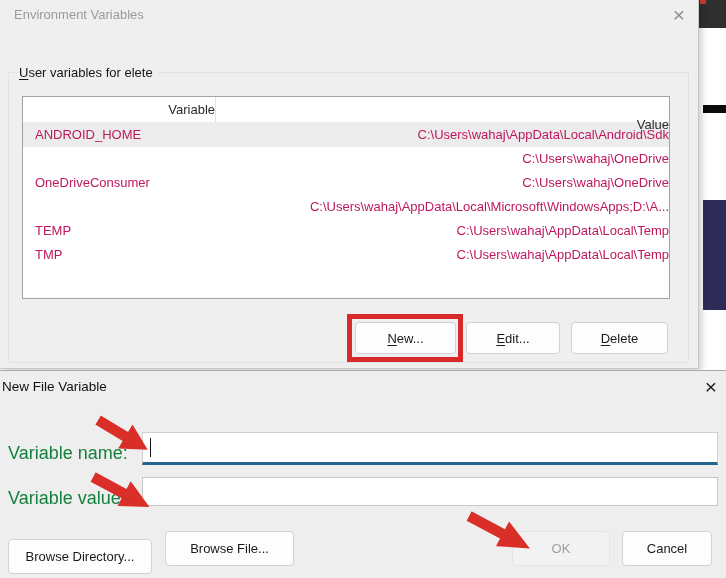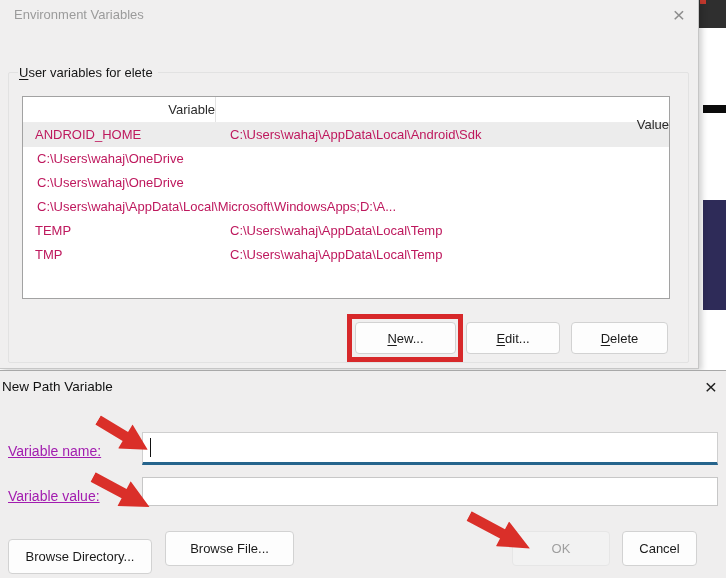--- a/index.html
+++ b/index.html
@@ -36,21 +36,21 @@
   .mn { text-decoration:underline; text-underline-offset:2px; }
 
   
   .var-table { left:22px; top:96px; width:648px; height:203px; background:#ffffff; border:1px solid #a2a2a2; }
   .tbl-header { display:flex; height:26px; border-bottom:1px solid #ededed; font-size:13px; color:#2a2a2a;text-align:right; }
   .th-variable { width:193px; padding:5px 0 0 12px; border-right:1px solid #e3e3e3; }
   .th-value { flex:1; padding:20px 0 0 7px; }
   .tbl-row { display:flex; height:24px; font-size:13px; color:#be185d; }
   .tbl-row.selected { background:#ececec; }
   .td-variable { width:193px; padding:4px 0 0 12px; white-space:nowrap; overflow:hidden; }
-  .td-value { flex:1; padding:4px 0 0 14px; white-space:nowrap; overflow:hidden; }
+  .td-value { flex:1; padding:4px 0 0 14px; white-space:nowrap; overflow:hidden;text-align:right; }
 
   
   .btn {
     background:#fdfdfd; border:1px solid #d2d2d2; border-radius:4px;
     font-family:"Liberation Sans", sans-serif; font-size:13px; color:#1a1a1a;
     display:flex; align-items:center; justify-content:center; cursor:default;
   }
   .btn-new { left:355px; top:322px; width:101px; height:32px; }
   .btn-edit { left:466px; top:322px; width:94px; height:32px; }
   .btn-delete { left:571px; top:322px; width:97px; height:32px; }
@@ -59,40 +59,40 @@
   
   .new-dialog {
     left:0; top:370px; width:726px; height:208px;
     background:#efeeee;
     border-top:1px solid #a8a8a8;
   }
   .new-title { left:2px; top:379px; font-size:13.5px; color:#111111; }
   .new-close { left:697px; top:374px; width:28px; height:26px; display:flex; align-items:center; justify-content:center;
     color:#1d1d1d; font-size:21px; cursor:default; }
 
-  .field-label { font-size:14px; color:#a21caf;text-decoration:underline; }
+  .field-label { font-size:18px; color:#15803d; }
   .lbl-name { left:8px; top:443px; }
   .lbl-value { left:8px; top:488px; }
 
   .input-name {
     left:142px; top:432px; width:576px; height:33px;
     background:#ffffff; border:1px solid #cfcfcf; border-bottom:3px solid #25648c;
     font-family:"Liberation Sans", sans-serif; font-size:13px; padding:0 8px; outline:none;
   }
   .caret { left:150px; top:438px; width:1px; height:19px; background:#111111; }
   .input-value {
     left:142px; top:477px; width:576px; height:29px;
     background:#ffffff; border:1px solid #c7c7c7;
     font-family:"Liberation Sans", sans-serif; font-size:13px; padding:0 8px; outline:none;
   }
 
   .btn-browse-dir { left:8px; top:531px; width:144px; height:35px;margin-top:8px; }
   .btn-browse-file { left:165px; top:531px; width:129px; height:35px; }
   .btn-ok { left:512px; top:531px; width:98px; height:35px; background:#f2f2f2; border:1px solid #e6e6e6; color:#9f9f9f; }
-  .btn-cancel { left:622px; top:531px; width:75px; height:35px; }
+  .btn-cancel { left:622px; top:531px; width:90px; height:35px; }
 
   
   .arrow { position:absolute; transform-origin:0 50%; }
   .arrow svg { display:block; }
   .arrow-1 { left:98px; top:406px; transform:rotate(31deg); }
   .arrow-2 { left:93px; top:463px; transform:rotate(28deg); }
   .arrow-3 { left:469px; top:502px; transform:rotate(28deg); }
 </style>
 </head>
 <body>
@@ -115,20 +115,21 @@
       <div class="th-value">Value</div>
     </div>
     <div class="tbl-row selected">
       <div class="td-variable">ANDROID_HOME</div>
       <div class="td-value">C:\Users\wahaj\AppData\Local\Android\Sdk</div>
     </div>
     <div class="tbl-row">
       <div class="td-value">C:\Users\wahaj\OneDrive</div>
     </div>
     <div class="tbl-row">
+      <div class="td-variable">OneDriveConsumer</div>
       <div class="td-value">C:\Users\wahaj\OneDrive</div>
     </div>
     <div class="tbl-row">
       <div class="td-value">C:\Users\wahaj\AppData\Local\Microsoft\WindowsApps;D:\A...</div>
     </div>
     <div class="tbl-row">
       <div class="td-variable">TEMP</div>
       <div class="td-value">C:\Users\wahaj\AppData\Local\Temp</div>
     </div>
     <div class="tbl-row">
@@ -147,21 +148,21 @@
     </button>
   <button class="abs btn btn-delete">
       <span class="mn">D</span>
       <span>elete</span>
     </button>
 </div>
 
 <div class="abs red-box"></div>
 
 <div class="abs new-dialog"></div>
-<span class="abs new-title">New Path Variable</span>
+<span class="abs new-title">New File Variable</span>
 <div class="abs new-close">×</div>
 
 <span class="abs field-label lbl-name">Variable name:</span>
 <input class="abs input-name" type="text" value="" style="">
 <div class="abs caret"></div>
 
 <span class="abs field-label lbl-value">Variable value:</span>
 <input class="abs input-value" type="text" value="" style="">
 
 <button class="abs btn btn-browse-dir">Browse Directory...</button>

